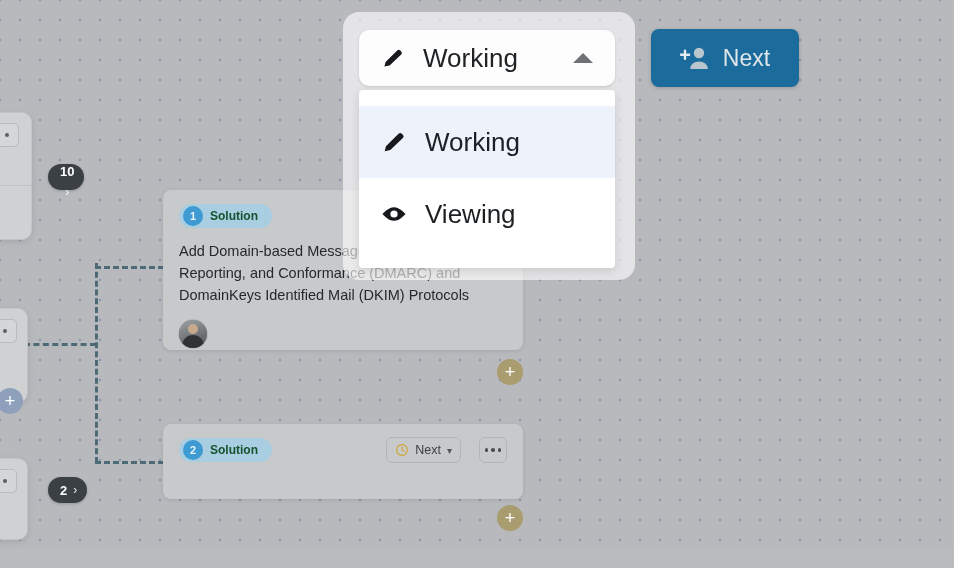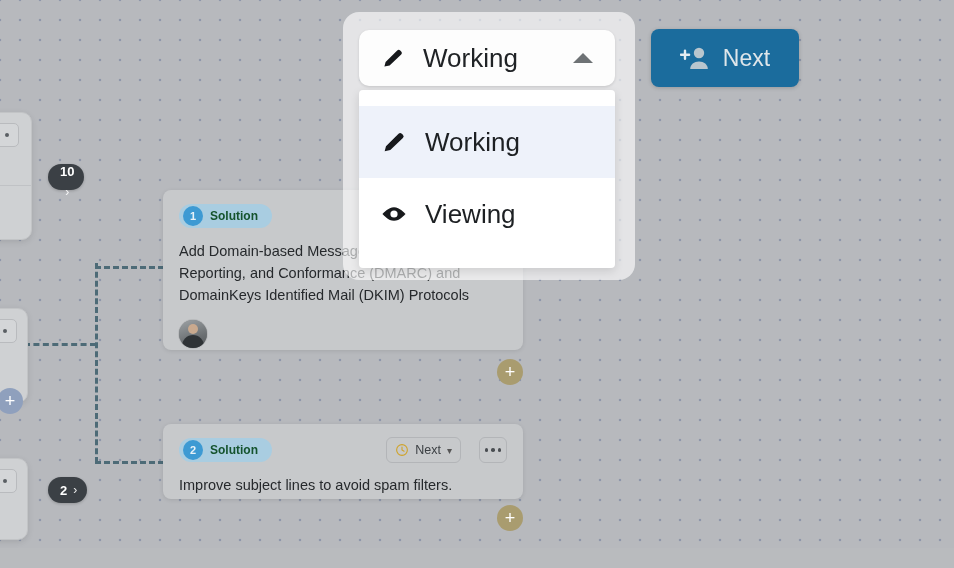--- a/index.html
+++ b/index.html
@@ -295,21 +295,20 @@
         </svg>
         <span>Next</span>
         <span class="caret-sm">▾</span>
       </div>
       <div class="dots-btn">
         <i></i>
           <i></i>
           <i></i>
       </div>
     </div>
-    <div class="card-text">Improve subject lines to avoid spam filters.</div>
   </div>
   <div class="plus-circle plus-khaki" style="left:497px; top:505px;">
     <span>+</span>
   </div>
 
   <div id="bottom-band"></div>
 
   <button id="team-button">
     <svg class="pa-ico" viewBox="0 0 30 26">
       <circle cx="19" cy="8" r="5.2" fill="#b9c6ce"></circle>

